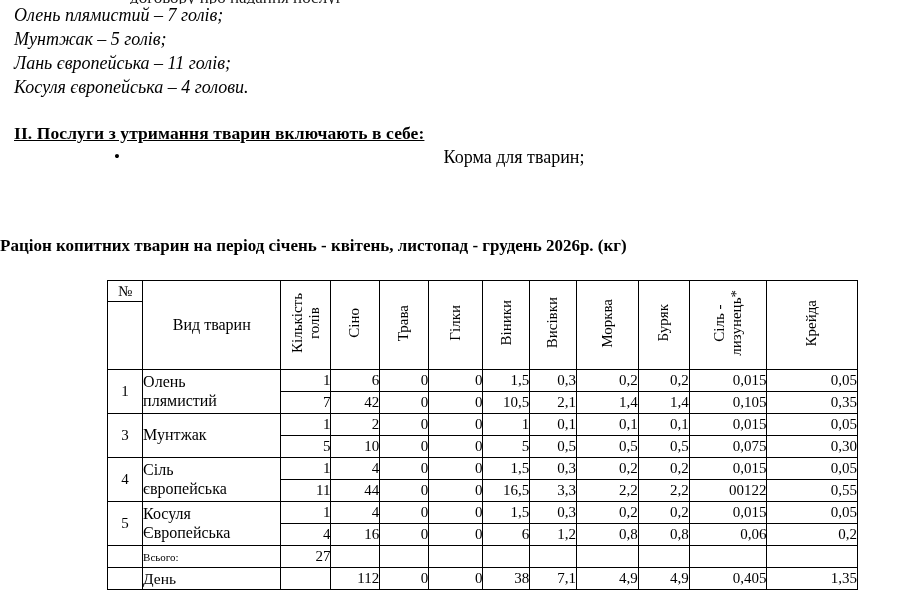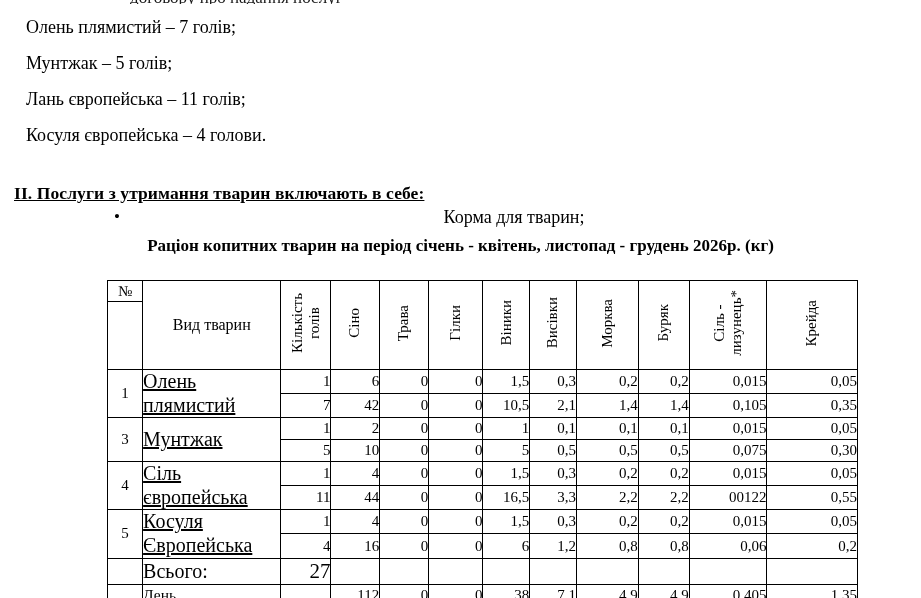--- a/index.html
+++ b/index.html
@@ -41,22 +41,23 @@
     font-weight: bold;
     font-size: 17.5px;
     text-decoration: underline;
     line-height: 1.33;
     margin: 0;
     letter-spacing: 0.1px;
   }
   .line {
     font-size: 18px;
     line-height: 1.33;
-    margin: 12px;
-    white-space: nowrap;
+    margin: 0;
+    white-space: nowrap;
+    font-style: italic;
   }
   .gap-1 { height: 22px; }
 
   .bullets {
     margin: 0;
     padding: 0;
     list-style: none;
     text-align: center;
   }
   .bullets li {
@@ -72,21 +73,20 @@
     left: 100px;
     font-size: 17px;
   }
 
   
   .tbl-title {
     position: absolute;
     top: 236px;
     left: 0;
     width: 921px;
-    text-align: center;
     font-weight: bold;
     font-size: 17px;
     white-space: nowrap;
   }
 
   
   .tbl-wrap {
     position: absolute;
     top: 280px;
     left: 107px;
@@ -142,43 +142,42 @@
   }
 
   
   .rownum {
     text-align: center;
     font-size: 15px;
     width: 33px;
   }
   .species {
     font-weight: bold;
-    font-size: 20px;
+    font-size: 16px;
     padding-left: 6px;
     line-height: 1.18;
-    text-decoration: underline;
   }
   .species .l2 { display: block; }
   td.num {
     text-align: right;
     padding-right: 4px;
     height: 21px;
     font-size: 15px;
   }
   .total-label {
     font-weight: bold;
-    font-size: 20px;
+    font-size: 11px;
     padding-left: 6px;
     margin-top: 16px;
   }
   .total-val {
     text-align: right;
     padding-right: 4px;
     font-weight: bold;
-    font-size: 21px;
+    font-size: 15px;
     font-family: Liberation Serif, serif;
   }
   .day-label {
     font-size: 15.5px;
     padding-left: 6px;
   }
 </style>
 </head>
 <body>
 

